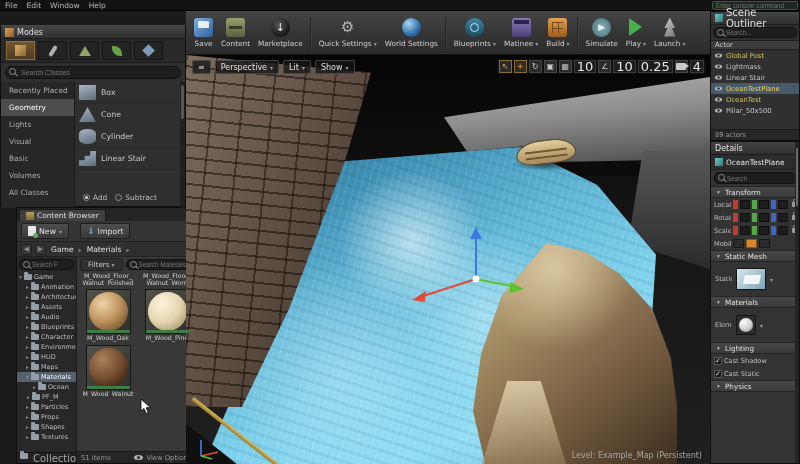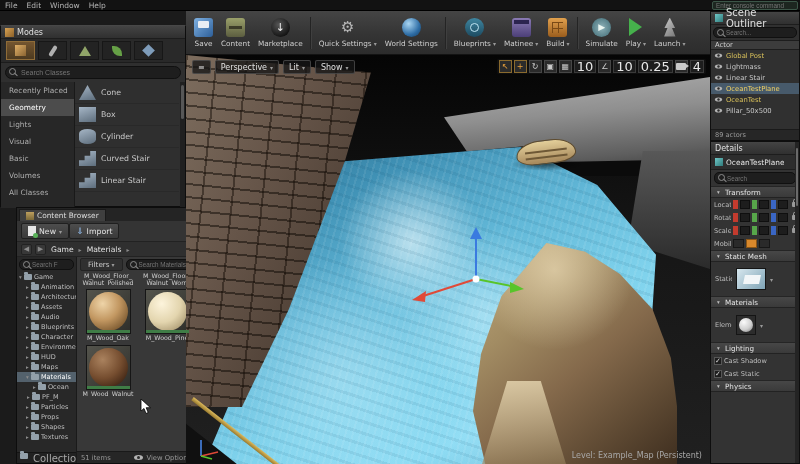--- a/index.html
+++ b/index.html
@@ -68,21 +68,21 @@
   .sh-stair{clip-path:polygon(0 100%,0 62%,33% 62%,33% 31%,66% 31%,66% 0,100% 0,100% 100%)}
   .ilabel{font-size:7.8px;color:#c9c9c9;white-space:nowrap}
   .addsub{position:absolute;left:76px;right:0;top:163px;height:16px;display:flex;align-items:center;gap:8px;padding:0 6px;font-size:7.4px;color:#bbb}
   .radio{width:7px;height:7px;border:1px solid #8e8e8e;border-radius:50%;position:relative;display:inline-block;flex:none}
   .radio.on::after{content:"";position:absolute;inset:1px;background:#d5d5d5;border-radius:50%}
   
   #cb{position:absolute;left:16px;top:207px;width:186px;height:257px;background:#2e2e2e;border:1px solid #0d0d0d;display:flex;flex-direction:column}
   .cbtabs{height:13px;background:#242424;display:flex;align-items:flex-end;padding-left:2px}
   .cbtab{background:#3f3f3f;display:inline-flex;align-items:center;gap:3px;padding:0 6px;height:12px;font-size:7.4px;color:#ddd;border:1px solid #1a1a1a;border-bottom:none}
   .ic-drawer{width:8px;height:8px;background:linear-gradient(#bd9f5e,#7a6838)}
-  .cbbar{height:21px;display:flex;align-items:center;gap:0;padding:0 4px;background:#343434;border-bottom:1px solid #222}
+  .cbbar{height:21px;display:flex;align-items:center;gap:11px;padding:0 4px;background:#343434;border-bottom:1px solid #222}
   .cbbtn{display:flex;align-items:center;gap:3px;background:linear-gradient(#4d4d4d,#3a3a3a);border:1px solid #1f1f1f;border-radius:2px;padding:2px 6px;font-size:7.8px;color:#e2e2e2}
   .ic-page{width:8px;height:10px;background:#e6e6e6;position:relative}
   .ic-page::after{content:"";position:absolute;right:-2px;bottom:-2px;width:5px;height:5px;background:#58b158;border-radius:50%}
   .ic-import{color:#8fb8e8;font-size:9px}
   .cbnav{height:15px;display:flex;align-items:center;gap:3px;padding:0 4px;background:#2f2f2f;border-bottom:1px solid #222;font-size:7.6px}
   .navarr{color:#8a8a8a;font-size:7px;width:11px;height:11px;display:flex;align-items:center;justify-content:center;background:#383838;border:1px solid #222;border-radius:2px}
   .crumb{color:#e0e0e0;padding:0 2px}
   .crumbsep{color:#8a8a8a;font-size:6px}
   .cbbody{flex:1;display:flex;min-height:0}
   .cbleft{width:60px;background:#282828;border-right:1px solid #1a1a1a;display:flex;flex-direction:column}
@@ -297,41 +297,47 @@
         <div class="crow">Recently Placed</div>
         <div class="crow sel">Geometry</div>
         <div class="crow">Lights</div>
         <div class="crow">Visual</div>
         <div class="crow">Basic</div>
         <div class="crow">Volumes</div>
         <div class="crow">All Classes</div>
       </div>
       <div class="mitems">
         <div class="irow">
+          <span class="iicon"></span>
+          <span class="ilabel">Box</span>
+        </div>
+        <div class="irow">
           <span class="iicon sh-cone"></span>
           <span class="ilabel">Cone</span>
-        </div>
-        <div class="irow">
-          <span class="iicon"></span>
-          <span class="ilabel">Box</span>
         </div>
         <div class="irow">
           <span class="iicon sh-cyl"></span>
           <span class="ilabel">Cylinder</span>
         </div>
         <div class="irow">
           <span class="iicon sh-stair"></span>
-          <span class="ilabel">Curved Stair</span>
-        </div>
-        <div class="irow">
-          <span class="iicon sh-stair"></span>
           <span class="ilabel">Linear Stair</span>
         </div>
         <div class="vscroll"></div>
       </div>
+    </div>
+    <div class="addsub">
+      <span style="display:flex;align-items:center;gap:3px">
+          <span class="radio on"></span>
+          <span>Add</span>
+        </span>
+      <span style="display:flex;align-items:center;gap:3px">
+          <span class="radio"></span>
+          <span>Subtract</span>
+        </span>
     </div>
   </div>
 
   <div id="cb">
     <div class="cbtabs">
       <div class="cbtab">
         <span class="ic-drawer"></span>
         <span>Content Browser</span>
       </div>
     </div>

